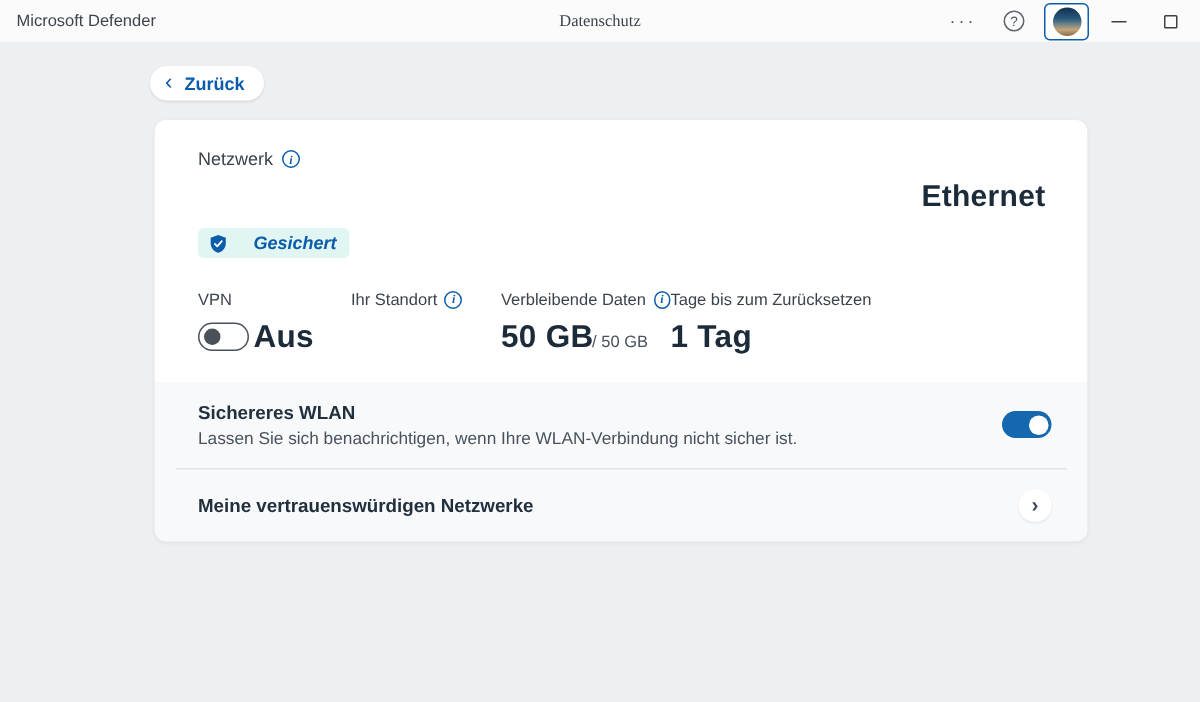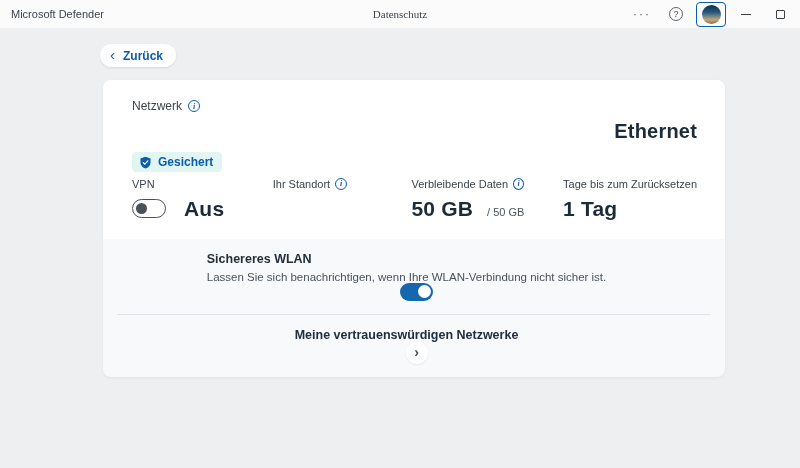--- a/index.html
+++ b/index.html
@@ -71,34 +71,34 @@
     color:var(--accent,#0b5cab); font-size:8px; font-style:italic; font-weight:700;
     display:inline-flex; align-items:center; justify-content:center;
     background:transparent; cursor:pointer; font-family:"Liberation Serif", serif;
   }
   .network-name {
     margin-top:7px; font-size:20px; font-weight:700; color:var(--heading,#1c2b3a);
     letter-spacing:0.2px;
     text-align:right;
   }
   .badge {
-    margin-top:9px; display:inline-flex; align-items:center; gap:6px;
+    margin-top:9px; display:inline-flex; align-items:center; gap:17px;
     background:var(--badge-bg,#e1f6f2); border-radius:4px; padding:3px 9px 3px 7px;
-    color:var(--accent,#0b5cab); font-size:12px; font-weight:700;
+    color:var(--accent,#0b5cab); font-size:12px; font-weight:700;font-style:italic;
   }
   .badge svg { display:block; }
 
-  .stats-row { margin-top:4px; display:flex;justify-content:space-between; }
+  .stats-row { margin-top:19px; display:flex; }
   .stat { display:flex; flex-direction:column; }
   .stat-vpn   { width:102px; }
   .stat-loc   { width:100px; }
   .stat-data  { width:113px; }
   .stat-label-row { display:flex; align-items:center; gap:5px; height:14px; }
   .stat-label { font-size:11px; color:#3b434c; white-space:nowrap; }
-  .stat-value-row { margin-top:6px; display:flex; align-items:center; gap:18px; }
+  .stat-value-row { margin-top:6px; display:flex; align-items:center; gap:3px; }
   .stat-value {
     font-size:21px; font-weight:700; color:var(--heading,#1c2b3a); white-space:nowrap;
     letter-spacing:0.2px;
   }
   .stat-suffix { font-size:11px; font-weight:400; color:#49525b; align-self:flex-end; margin:0 0 3px -4px; }
 
   
   .toggle { position:relative; border:none; background:transparent; cursor:pointer; padding:0; }
   .toggle.off {
     width:34px; height:19px; border:1.5px solid #4b5158; border-radius:10px; background:#fff;
@@ -110,21 +110,21 @@
   .toggle.on {
     width:33px; height:18px; border-radius:9px; background:var(--accent-toggle,#1567ae);
   }
   .toggle.on .knob {
     position:absolute; right:2.5px; top:2.5px; width:13px; height:13px;
     border-radius:50%; background:#fff;
   }
 
   
   .card-bottom { background:var(--section-bg,#f8f9fb); }
-  .setting-row { display:flex; align-items:center; padding:13px 24px 13px 29px;flex-direction:column; }
+  .setting-row { display:flex; align-items:center; padding:13px 24px 13px 29px; }
   .setting-row.clickable { cursor:pointer; }
   .setting-text { flex:1; padding-right:20px; }
   .setting-title { font-size:12.5px; font-weight:700; color:#222f3c; }
   .setting-desc { margin-top:5px; font-size:11.5px; color:#49525b; }
   .divider { height:1px; background:#e2e4e7; margin:0 14px; }
   .chevron-btn {
     width:22px; height:22px; border-radius:50%; background:#fff; border:none;
     box-shadow:0 1px 2px rgba(0,0,0,.08); cursor:pointer;
     display:flex; align-items:center; justify-content:center;
     color:#404d59; font-size:14px; font-weight:700; line-height:1;

